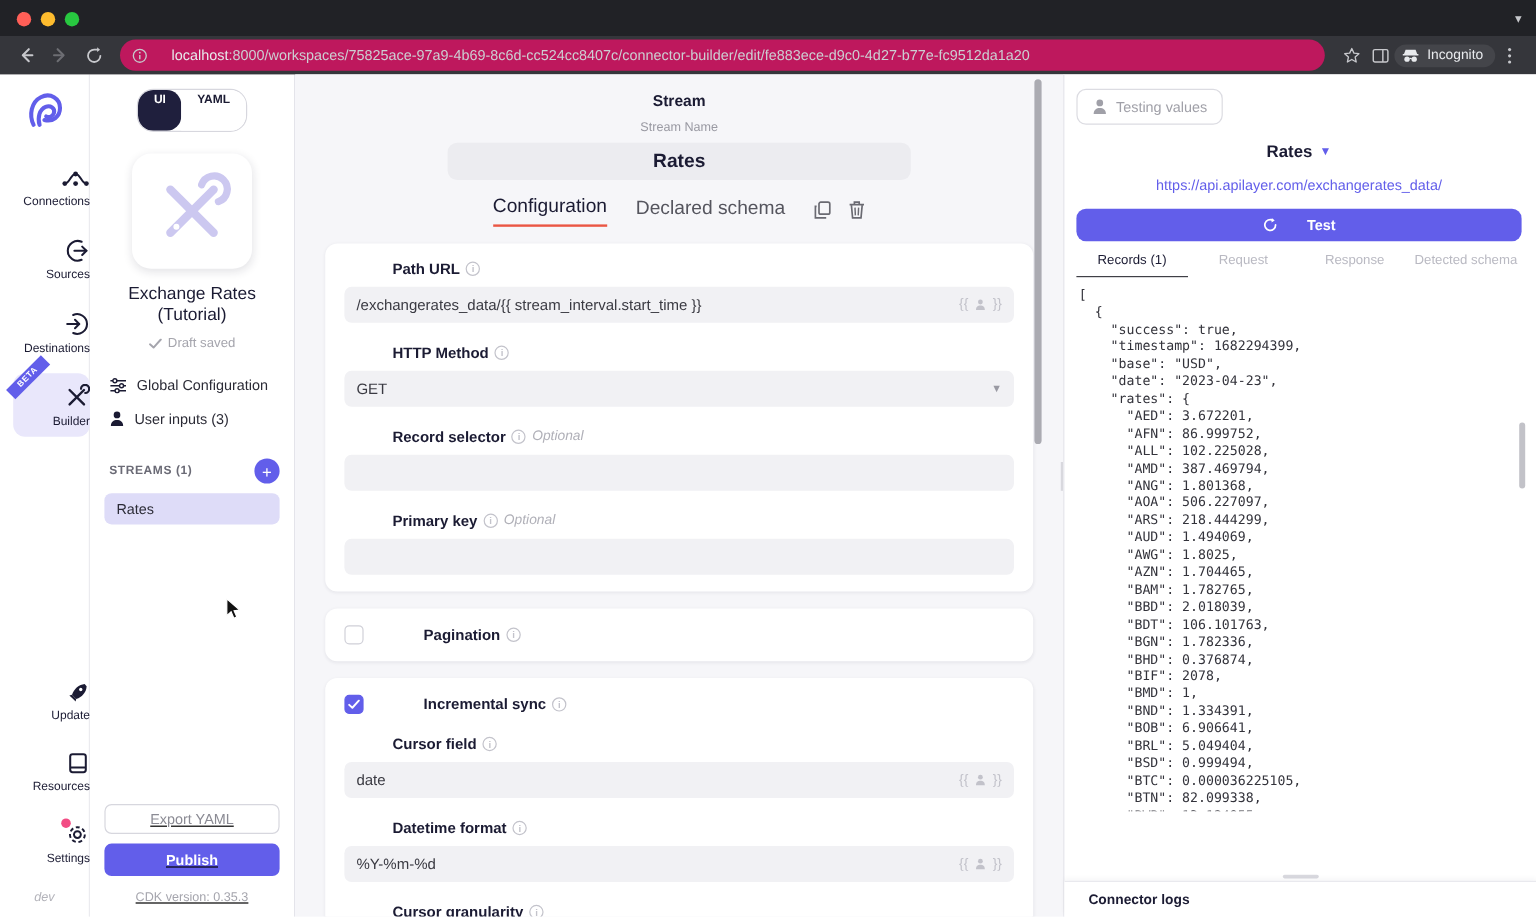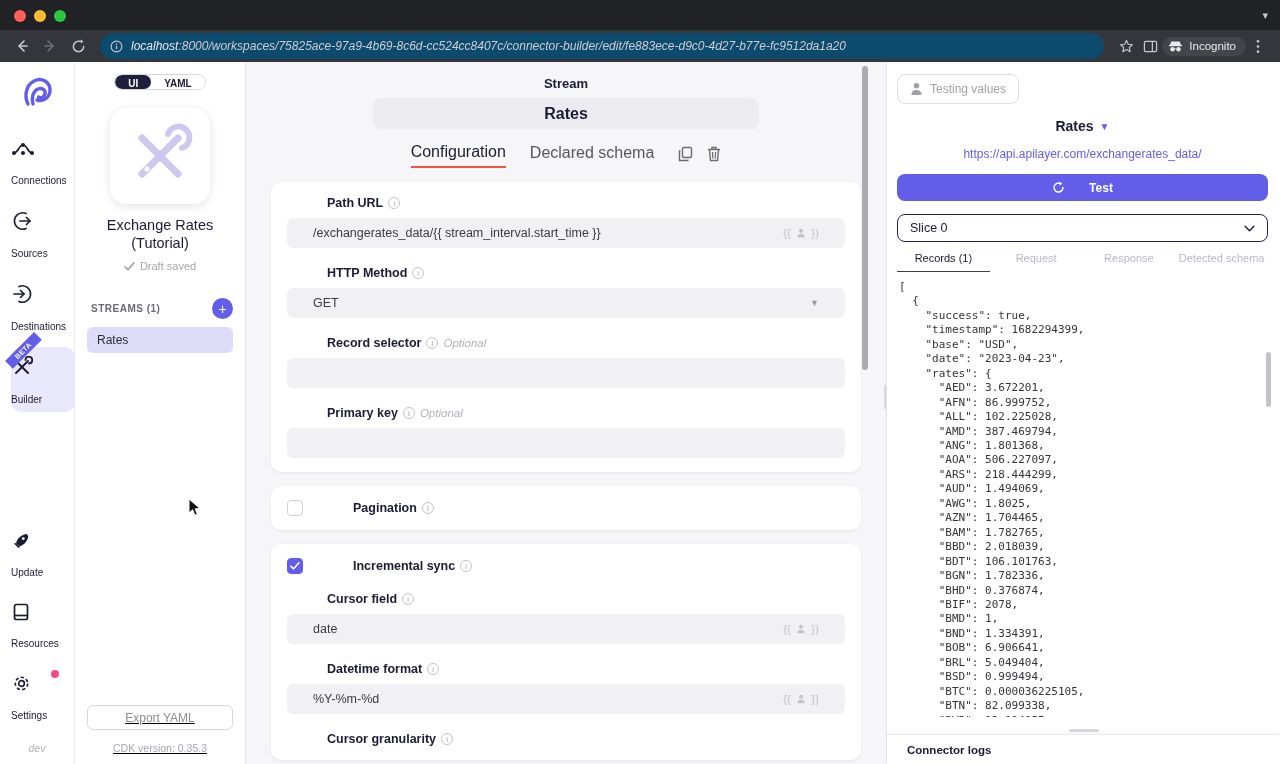--- a/index.html
+++ b/index.html
@@ -14,49 +14,49 @@
   .t-red{background:#ff5f57}.t-yellow{background:#febc2e}.t-green{background:#28c840}
   .tab { margin-left:58px; width:198px; height:28px; background:#35363b; border-radius:9px 9px 0 0;
          display:flex; align-items:center; padding:0 8px; gap:7px; }
   .tab-title { color:#e8eaed; font-size:11px; white-space:nowrap; overflow:hidden; flex:1; }
   .tab-close { color:#c7c8cc; font-size:13px; line-height:1; cursor:default; }
   .newtab { color:#c7c8cc; font-size:17px; margin-left:14px; margin-bottom:5px; }
   .tabstrip-chevron { position:absolute; right:12px; top:9px; color:#c7c8cc; font-size:11px; }
   .toolbar { height:32px; background:#35363b; display:flex; align-items:center; padding:0 10px; gap:4px; }
   .nav-ic { width:24px; height:24px; display:flex; align-items:center; justify-content:center; color:#c7c8cc; }
   .nav-ic.dim { color:#6d6e73; }
-  .urlbox { flex:1; height:26px; display:flex; align-items:center; gap:8px; padding:0 10px;
-            background:#0c4a6e; border-radius:13px; margin:0 6px; overflow:hidden;font-style:italic;}
+  .urlbox { flex:1; height:26px; display:flex; align-items:center; gap:20px; padding:0 10px;
+            background:#be185d; border-radius:13px; margin:0 6px; overflow:hidden;}
   .url-info { color:#c7c8cc; flex:0 0 auto; display:flex; }
   .url-text { color:#cdced2; font-size:12px; white-space:nowrap; }
   .url-text b { color:#e8eaed; font-weight:normal; }
   .chrome-right { display:flex; align-items:center; gap:0; }
   .incog { display:flex; align-items:center; gap:6px; background:#44454a; border-radius:12px;
            padding:3px 10px 3px 6px; color:#e8eaed; font-size:11.5px; }
 
   
   .app { display:flex; width:1280px; height:702px; background:#fff; }
 
   
   .nav { width:75px; border-right:1px solid #ebebef; display:flex; flex-direction:column; align-items:center; padding-top:14px; flex:0 0 75px;}
   .logo { margin-bottom:22px; }
-  .nav-item { width:64px; padding:9px 0 7px; display:flex; flex-direction:column; align-items:flex-start; gap:16px;
+  .nav-item { width:64px; padding:9px 0 7px; display:flex; flex-direction:column; align-items:flex-end; gap:4px;
               color:#1b1b33; border-radius:10px; margin-bottom:8px; position:relative;margin-left:12px; }
   .nav-item .lbl { font-size:10px; color:#1b1b33; }
   .nav-item.active { background:#e9e7fb; }
   .beta { position:absolute; left:-8px; top:-2px; background:#625eea; color:#fff; font-size:7px; font-weight:bold;
           padding:2px 10px; transform:rotate(-45deg); letter-spacing:.5px; }
   .nav-spacer { flex:1; }
   .dot-red { position:absolute; top:6px; right:16px; width:8px; height:8px; background:#f24c84; border-radius:50%; }
   .env { font-size:10.5px; color:#b3b3ba; font-style:italic; margin:6px 0 10px; }
 
   
   .lp { width:171px; flex:0 0 171px; border-right:1px solid #e4e4ea; display:flex; flex-direction:column;
         align-items:center; padding:12px 12px 10px; }
-  .toggle { display:flex; border:1px solid #d7d7de; border-radius:14px; overflow:hidden; height:16px; }
+  .toggle { display:flex; border:1px solid #d7d7de; border-radius:14px; overflow:hidden; height:36px; }
   .toggle .opt { font-size:10px; font-weight:bold; padding:3px 13px; color:#1b1b33; background:#fff; }
   .toggle .opt.sel { background:#1f1f3d; color:#fff; border-radius:12px; }
   .conn-card { width:100px; height:96px; background:#fff; border-radius:16px; margin-top:18px;
                box-shadow:0 2px 8px rgba(27,27,51,.12); display:flex; align-items:center; justify-content:center; }
   .conn-name { margin-top:12px; font-size:14.5px; font-weight:normal; color:#1b1b33; text-align:center; line-height:1.25; }
   .draft { margin-top:8px; font-size:11px; color:#a5a5ad; display:flex; gap:5px; align-items:center; }
   .lp-menu { width:100%; margin-top:22px; display:flex; flex-direction:column; gap:14px; }
   .lp-menu-item { display:flex; align-items:center; gap:8px; font-size:12px; color:#2b2b36; padding-left:4px; }
   .streams-hdr { width:100%; margin-top:26px; display:flex; align-items:center; justify-content:space-between; padding-left:4px; }
   .streams-hdr .t { font-size:10px; font-weight:bold; letter-spacing:.5px; color:#6b6b76; }
@@ -79,21 +79,21 @@
   .name-input { margin:7px auto 0; width:386px; height:31px; background:#ececf0; border-radius:8px;
                 display:flex; align-items:center; justify-content:center; font-size:16px; font-weight:bold; color:#1b1b33; }
   .m-tabs { display:flex; align-items:center; justify-content:center; gap:24px; margin-top:14px; }
   .m-tab { font-size:16px; color:#55555e; padding-bottom:5px; }
   .m-tab.active { color:#1b1b33; border-bottom:2px solid #ea5644; }
   .m-tab-icons { display:flex; gap:14px; color:#6a6a72; margin-bottom:3px; }
   .card { background:#fff; border-radius:10px; box-shadow:0 1px 3px rgba(27,27,51,.07); padding:14px 16px; margin-top:14px; }
   .f-label { display:flex; align-items:center; gap:5px; font-size:12.5px; font-weight:bold; color:#1b1b33;margin-left:40px; }
   .f-label .opt-txt { font-weight:normal; font-style:italic; color:#b0b0b8; font-size:11.5px; }
   .f-input { margin-top:8px; height:30px; background:#f1f1f4; border-radius:6px; display:flex; align-items:center;
-             padding:0 26px; font-size:12.5px; color:#3a3a42; justify-content:space-between; }
+             padding:0 10px; font-size:12.5px; color:#3a3a42; justify-content:space-between; }
   .f-group { margin-bottom:18px; }
   .f-group:last-child { margin-bottom:0; }
   .interp { color:#c2c2ca; font-size:11.5px; display:flex; align-items:center; gap:2px; flex:0 0 auto;}
   .sel-chev { color:#9a9aa3; font-size:9px; }
   .chk-row { display:flex; align-items:center; gap:10px; }
   .chk { width:16px; height:16px; border-radius:4px; border:1px solid #d0d0d8; background:#fff; display:flex;
          align-items:center; justify-content:center; }
   .chk.on { background:#625eea; border-color:#625eea; }
   .info-i { width:12px; height:12px; border-radius:50%; border:1px solid #c3c3cb; color:#c3c3cb;
             font-size:8px; display:inline-flex; align-items:center; justify-content:center; font-style:normal; flex:0 0 auto;}
@@ -287,34 +287,56 @@
         <circle cx="23" cy="49" r="2.5" fill="#fff"></circle>
       </svg>
     </div>
     <div class="conn-name">Exchange Rates (Tutorial)</div>
     <div class="draft">
       <svg width="11" height="9" viewBox="0 0 12 10">
           <path d="M1 5.5 L4.3 8.5 L11 1" fill="none" stroke="#a5a5ad" stroke-width="1.8" stroke-linecap="round" stroke-linejoin="round"></path>
         </svg>
       <span>Draft saved</span>
     </div>
+    <div class="lp-menu">
+      <div class="lp-menu-item">
+        <svg width="15" height="13" viewBox="0 0 16 14">
+          <line x1="1" y1="2.5" x2="15" y2="2.5" stroke="#1b1b33" stroke-width="1.4"></line>
+            <circle cx="5" cy="2.5" r="1.8" fill="#fff" stroke="#1b1b33" stroke-width="1.3"></circle>
+          <line x1="1" y1="7" x2="15" y2="7" stroke="#1b1b33" stroke-width="1.4"></line>
+            <circle cx="11" cy="7" r="1.8" fill="#fff" stroke="#1b1b33" stroke-width="1.3"></circle>
+          <line x1="1" y1="11.5" x2="15" y2="11.5" stroke="#1b1b33" stroke-width="1.4"></line>
+            <circle cx="7" cy="11.5" r="1.8" fill="#fff" stroke="#1b1b33" stroke-width="1.3"></circle>
+        </svg>
+        <span>Global Configuration</span>
+      </div>
+      <div class="lp-menu-item">
+        <svg width="13" height="14" viewBox="0 0 14 15">
+          <circle cx="7" cy="4" r="3" fill="#1b1b33"></circle>
+            <path d="M1.5 14 C1.5 10 4 8.5 7 8.5 C10 8.5 12.5 10 12.5 14 Z" fill="#1b1b33"></path>
+        </svg>
+        <span>User inputs (3)</span>
+      </div>
+    </div>
     <div class="streams-hdr">
       <span class="t">STREAMS (1)</span>
       <span class="add-btn">+</span>
     </div>
     <div class="stream-item">Rates</div>
     <div class="lp-bottom">
       <div class="btn-outline">Export YAML</div>
+      <div class="btn-primary">Publish</div>
       <span class="cdk">CDK version: 0.35.3</span>
     </div>
   </div>
 
   <div class="main">
     <div class="main-inner">
       <div class="m-title">Stream</div>
+      <div class="m-sub">Stream Name</div>
       <div class="name-input">Rates</div>
       <div class="m-tabs">
         <span class="m-tab active">Configuration</span>
         <span class="m-tab">Declared schema</span>
         <span class="m-tab-icons">
           <svg width="15" height="16" viewBox="0 0 15 16">
             <rect x="4.5" y="1.5" width="9" height="10" rx="1.5" fill="none" stroke="currentColor" stroke-width="1.4"></rect>
             <path d="M2.5 5 L1.5 5 A 0 0 0 0 0 1.5 14.5 L9 14.5 L10.5 14.5" fill="none" stroke="currentColor" stroke-width="1.4"></path>
           </svg>
           <svg width="14" height="16" viewBox="0 0 14 16">
@@ -447,26 +469,20 @@
       <span>Rates</span>
       <span class="chev">▼</span>
     </div>
     <div class="rp-link">https://api.apilayer.com/exchangerates_data/</div>
     <div class="test-btn">
       <svg width="13" height="13" viewBox="0 0 16 16">
         <path d="M13.5 8 A5.5 5.5 0 1 1 10.5 3.1" fill="none" stroke="#fff" stroke-width="1.8" stroke-linecap="round"></path>
         <path d="M9.6 0.8 L12.6 3.3 L9.4 5.4 Z" fill="#fff"></path>
       </svg>
       <span>Test</span>
-    </div>
-    <div class="slice-sel">
-      <span>Slice 0</span>
-      <svg width="11" height="7" viewBox="0 0 12 8">
-          <path d="M1 1.5 L6 6.5 L11 1.5" fill="none" stroke="#1b1b33" stroke-width="1.6" stroke-linecap="round" stroke-linejoin="round"></path>
-        </svg>
     </div>
     <div class="rp-tabs">
       <span class="rp-tab active">Records (1)</span>
       <span class="rp-tab">Request</span>
       <span class="rp-tab">Response</span>
       <span class="rp-tab">Detected schema</span>
     </div>
     <pre class="code">[
   {
     "success": true,

